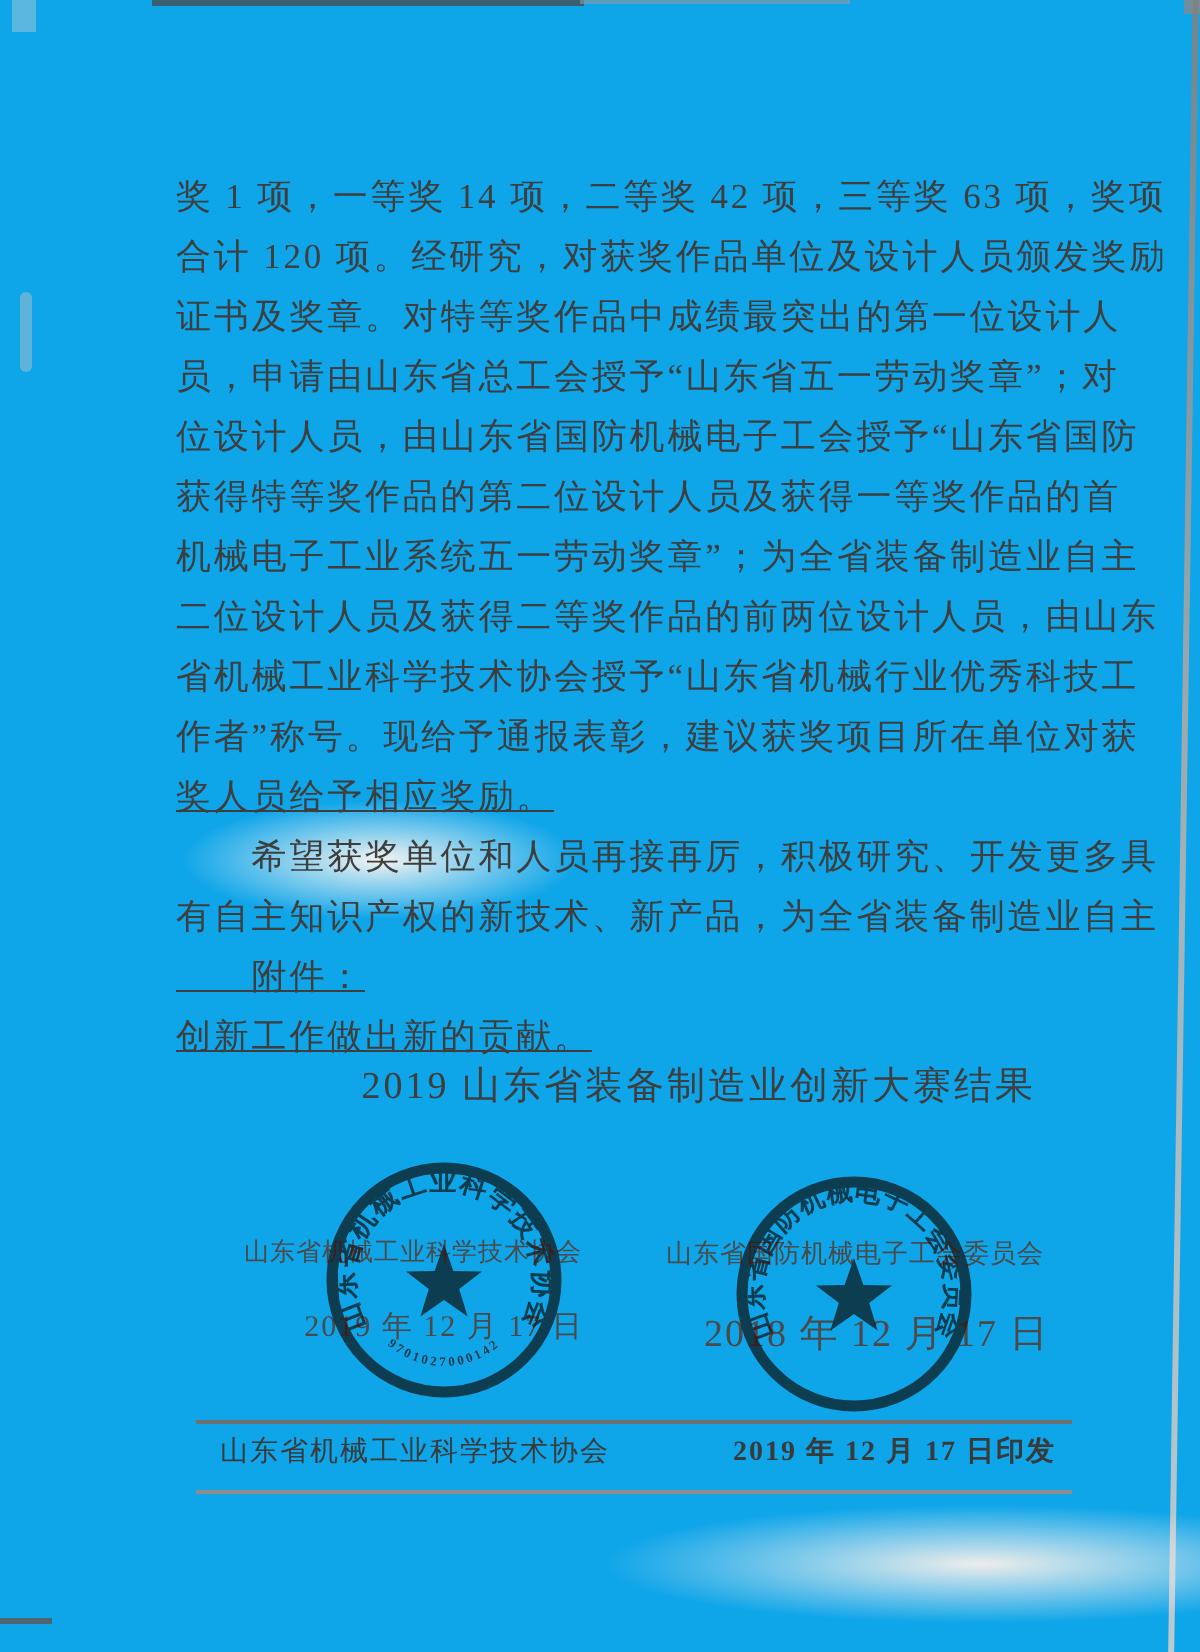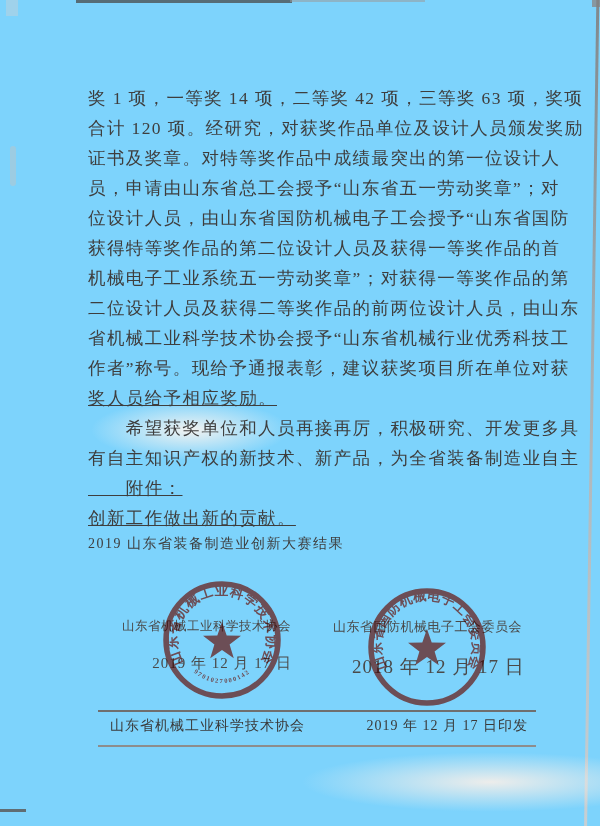--- a/index.html
+++ b/index.html
@@ -1,19 +1,19 @@
 <!DOCTYPE html>
 <html><head>
 <meta charset="utf-8">
 <style>
   html,body{margin:0;padding:0;}
   body{background:#e8e8e6;font-family:"Liberation Serif","DejaVu Serif",serif;}
   .page{
     position:relative;width:600px;height:826px;margin:0 auto;
-    background:#7dd3fc;overflow:hidden;
+    background:#0ea5e9;overflow:hidden;
     --seal-red:#d9473f;--ink:#3e3e3e;
   }
   
   .art{position:absolute;pointer-events:none;}
   .top-edge-a{left:76px;top:0;width:216px;height:2.5px;background:#4a4a4a;opacity:.75;}
   .top-edge-b{left:290px;top:0;width:135px;height:1.5px;background:#9a9a9a;opacity:.55;}
   .corner-mark{left:592px;top:0;width:8px;height:7px;background:#8a8a8a;opacity:.8;}
   .right-edge{left:584px;top:-4px;width:2.5px;height:836px;
     background:linear-gradient(#808080,#b5b5b5 55%,#cfcfcf);
     transform:rotate(.85deg);transform-origin:bottom center;opacity:.9;}
@@ -23,42 +23,42 @@
   .blot1{left:300px;top:752px;width:380px;height:60px;background:radial-gradient(ellipse at center,#ededeb 0%,rgba(252,252,251,0) 70%);}
   .blot2{left:90px;top:400px;width:200px;height:60px;background:radial-gradient(ellipse at center,#f3f3f1 0%,rgba(252,252,251,0) 70%);}
   
   .doc-body{position:absolute;left:88px;top:83px;width:430px;color:var(--ink);}
   .bline{
     height:30px;line-height:30px;font-size:17.5px;letter-spacing:1.4px;
     white-space:nowrap;text-align:justify;text-align-last:justify;text-justify:inter-character;
   }
   .bline.end{text-align-last:left;text-decoration:underline;}
   .att-title{
-    position:absolute;left:88px;top:531px;width:430px;text-align:left;
-    font-size:14px;letter-spacing:1.5px;color:var(--ink);line-height:26px;
+    position:absolute;left:88px;top:531px;width:430px;text-align:right;
+    font-size:19px;letter-spacing:1.5px;color:var(--ink);line-height:26px;
   }
   
   .sig{position:absolute;color:#4a4a4a;text-align:center;white-space:nowrap;}
   .sig-org-left  {left:122px;top:618px;width:150px;font-size:12.5px;letter-spacing:.5px;}
   .sig-org-right {left:333px;top:618px;width:186px;font-size:13px;letter-spacing:.5px;}
   .sig-date-left {left:147px;top:654px;width:150px;font-size:15px;letter-spacing:1px;}
   .sig-date-right{left:352px;top:654px;width:152px;font-size:19px;letter-spacing:1px;}
   
   .seal{position:absolute;mix-blend-mode:multiply;opacity:.88;}
   .seal-left{left:157px;top:575px;}
   .seal-right{left:362px;top:582px;}
   .seal circle{stroke:var(--seal-red);}
   .seal text{fill:var(--seal-red);font-family:"Liberation Serif","DejaVu Serif",serif;font-weight:bold;}
   .seal polygon{fill:var(--seal-red);}
   
   .foot-rule{position:absolute;left:98px;width:438px;background:#6f6f6f;}
   .foot-rule.r1{top:710px;height:2px;}
   .foot-rule.r2{top:745px;height:1.5px;background:#8d8d8d;}
   .foot-issuer{position:absolute;left:110px;top:717px;font-size:14px;color:#3a3a3a;letter-spacing:1px;white-space:nowrap;}
-  .foot-date{position:absolute;right:72px;top:717px;font-size:14px;color:#3a3a3a;letter-spacing:1px;white-space:nowrap;}
+  .foot-date{position:absolute;right:72px;top:717px;font-size:14px;color:#3a3a3a;letter-spacing:1px;white-space:nowrap;font-weight:bold;}
 </style>
 </head>
 <body>
 
 <div class="page" style="--seal-red: #d9473f; --ink: #3e3e3e;">
 
   <div class="art top-edge-a"></div>
   <div class="art top-edge-b"></div>
   <div class="art corner-mark"></div>
   <div class="art right-edge"></div>
@@ -68,21 +68,21 @@
   <div class="art blot1"></div>
   <div class="art blot2"></div>
 
   <div class="doc-body" id="doc-body">
       <div class="bline">奖 1 项，一等奖 14 项，二等奖 42 项，三等奖 63 项，奖项</div>
       <div class="bline">合计 120 项。经研究，对获奖作品单位及设计人员颁发奖励</div>
       <div class="bline">证书及奖章。对特等奖作品中成绩最突出的第一位设计人</div>
       <div class="bline">员，申请由山东省总工会授予“山东省五一劳动奖章”；对</div>
       <div class="bline">位设计人员，由山东省国防机械电子工会授予“山东省国防</div>
       <div class="bline">获得特等奖作品的第二位设计人员及获得一等奖作品的首</div>
-      <div class="bline">机械电子工业系统五一劳动奖章”；对获得一等奖作品的第</div>
+      <div class="bline">机械电子工业系统五一劳动奖章”；为全省装备制造业自主</div>
       <div class="bline">二位设计人员及获得二等奖作品的前两位设计人员，由山东</div>
       <div class="bline">省机械工业科学技术协会授予“山东省机械行业优秀科技工</div>
       <div class="bline">作者”称号。现给予通报表彰，建议获奖项目所在单位对获</div>
       <div class="bline end">奖人员给予相应奖励。</div>
       <div class="bline">　　希望获奖单位和人员再接再厉，积极研究、开发更多具</div>
       <div class="bline">有自主知识产权的新技术、新产品，为全省装备制造业自主</div>
       <div class="bline end">　　附件：</div>
       <div class="bline end">创新工作做出新的贡献。</div>
     </div>
 

